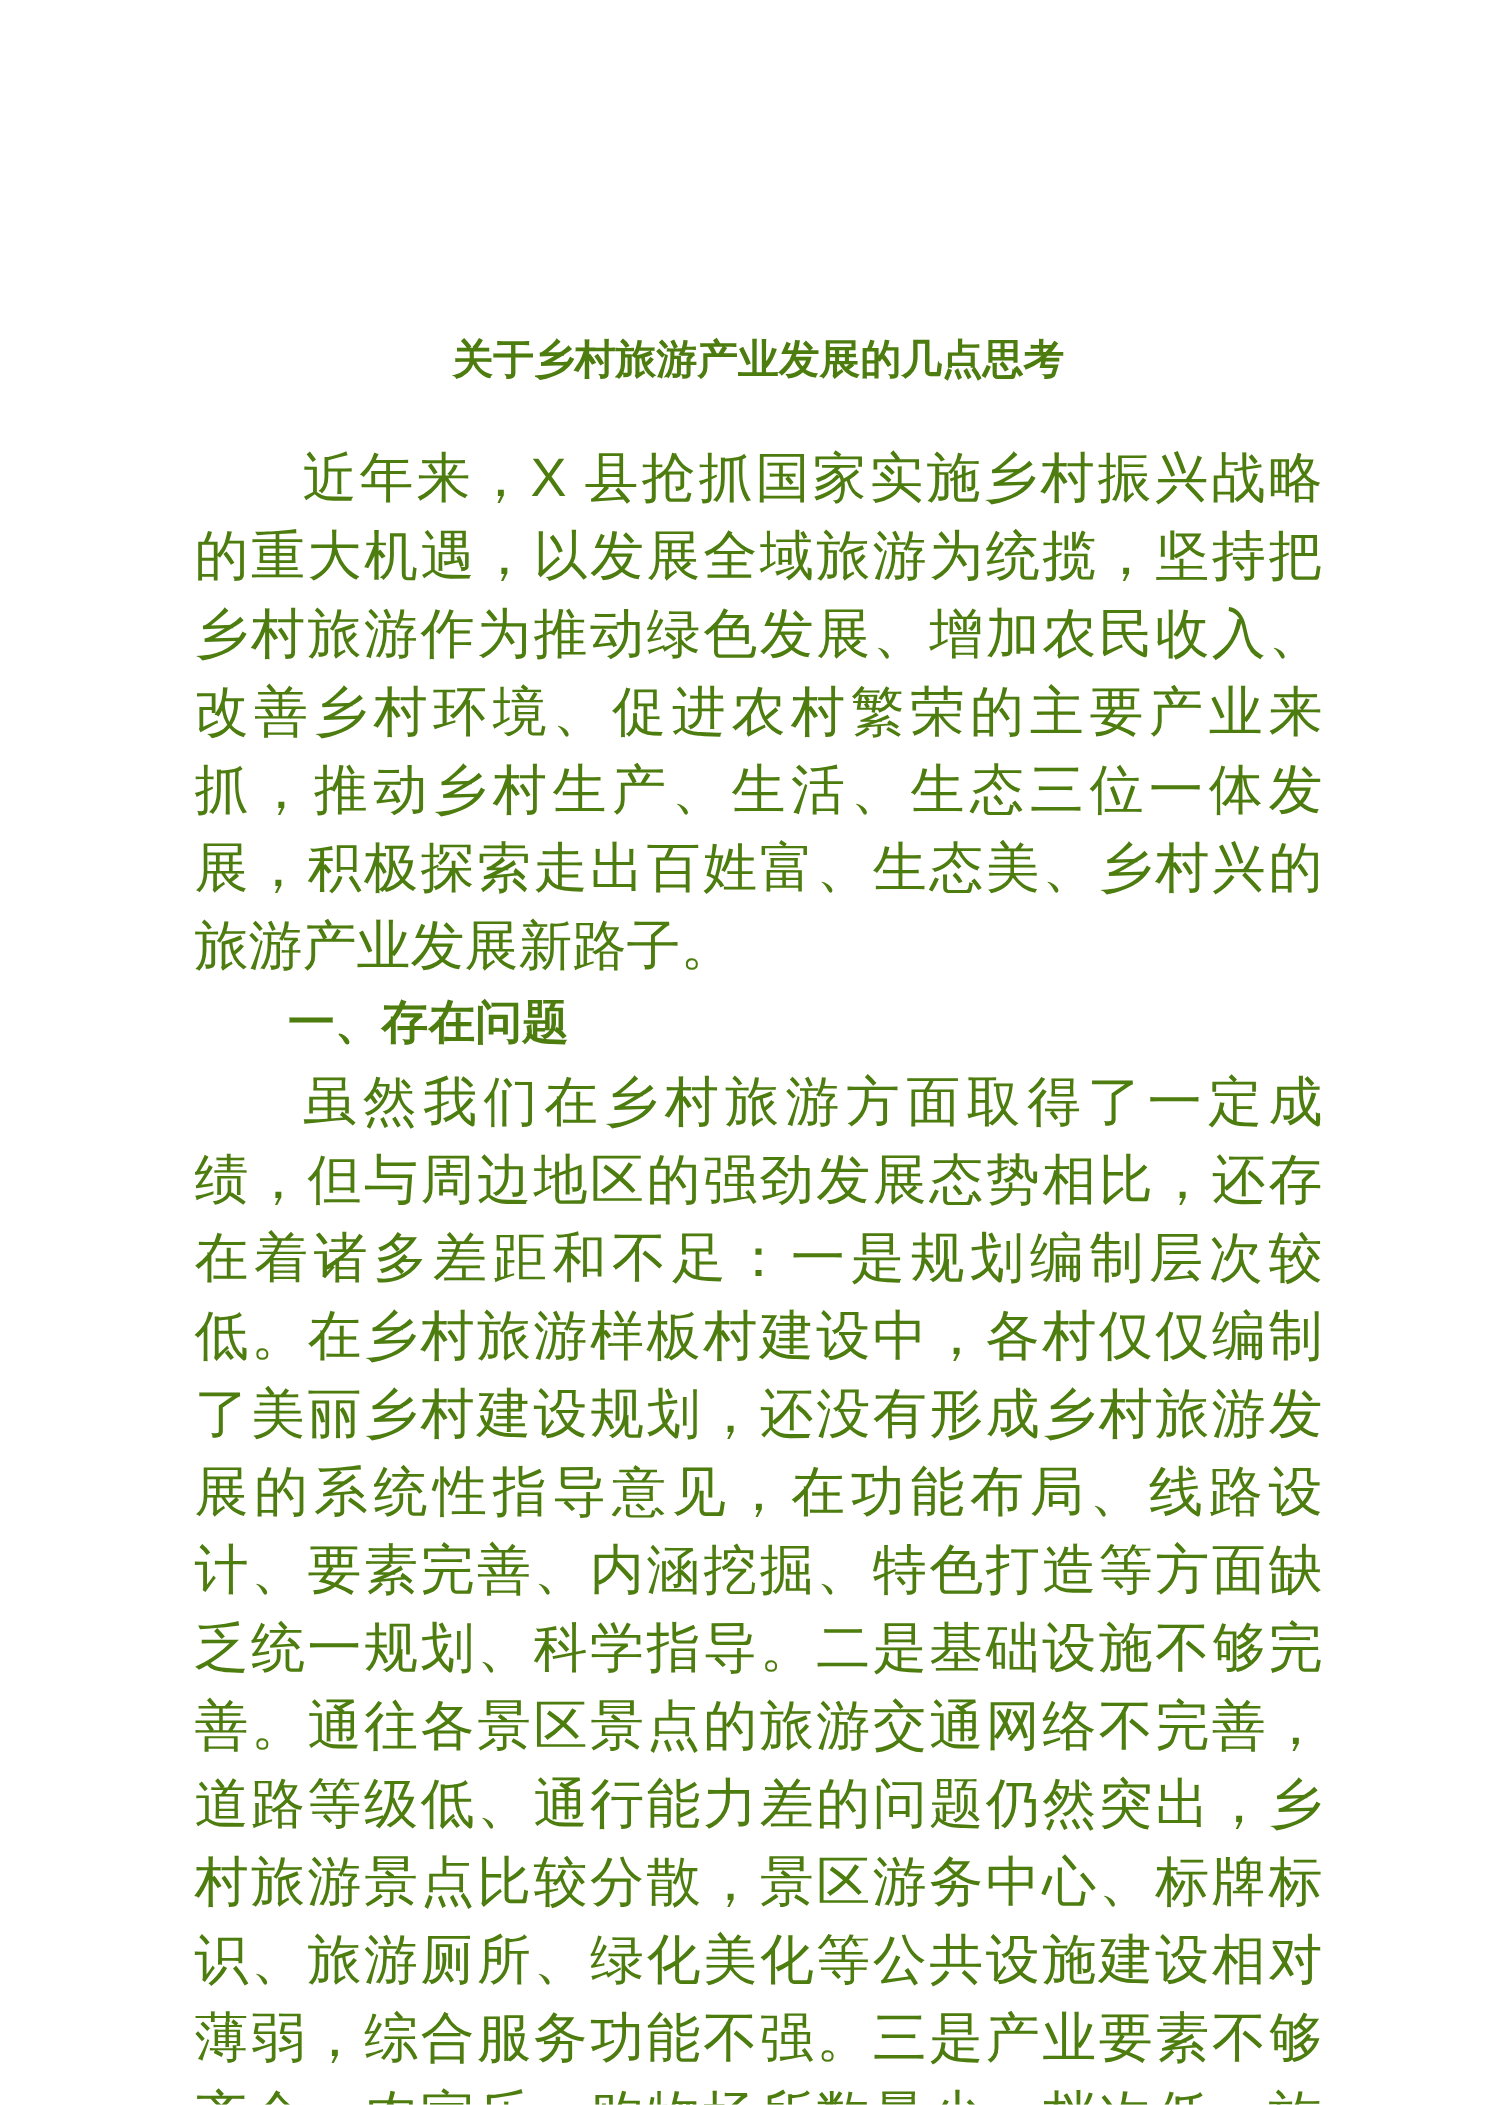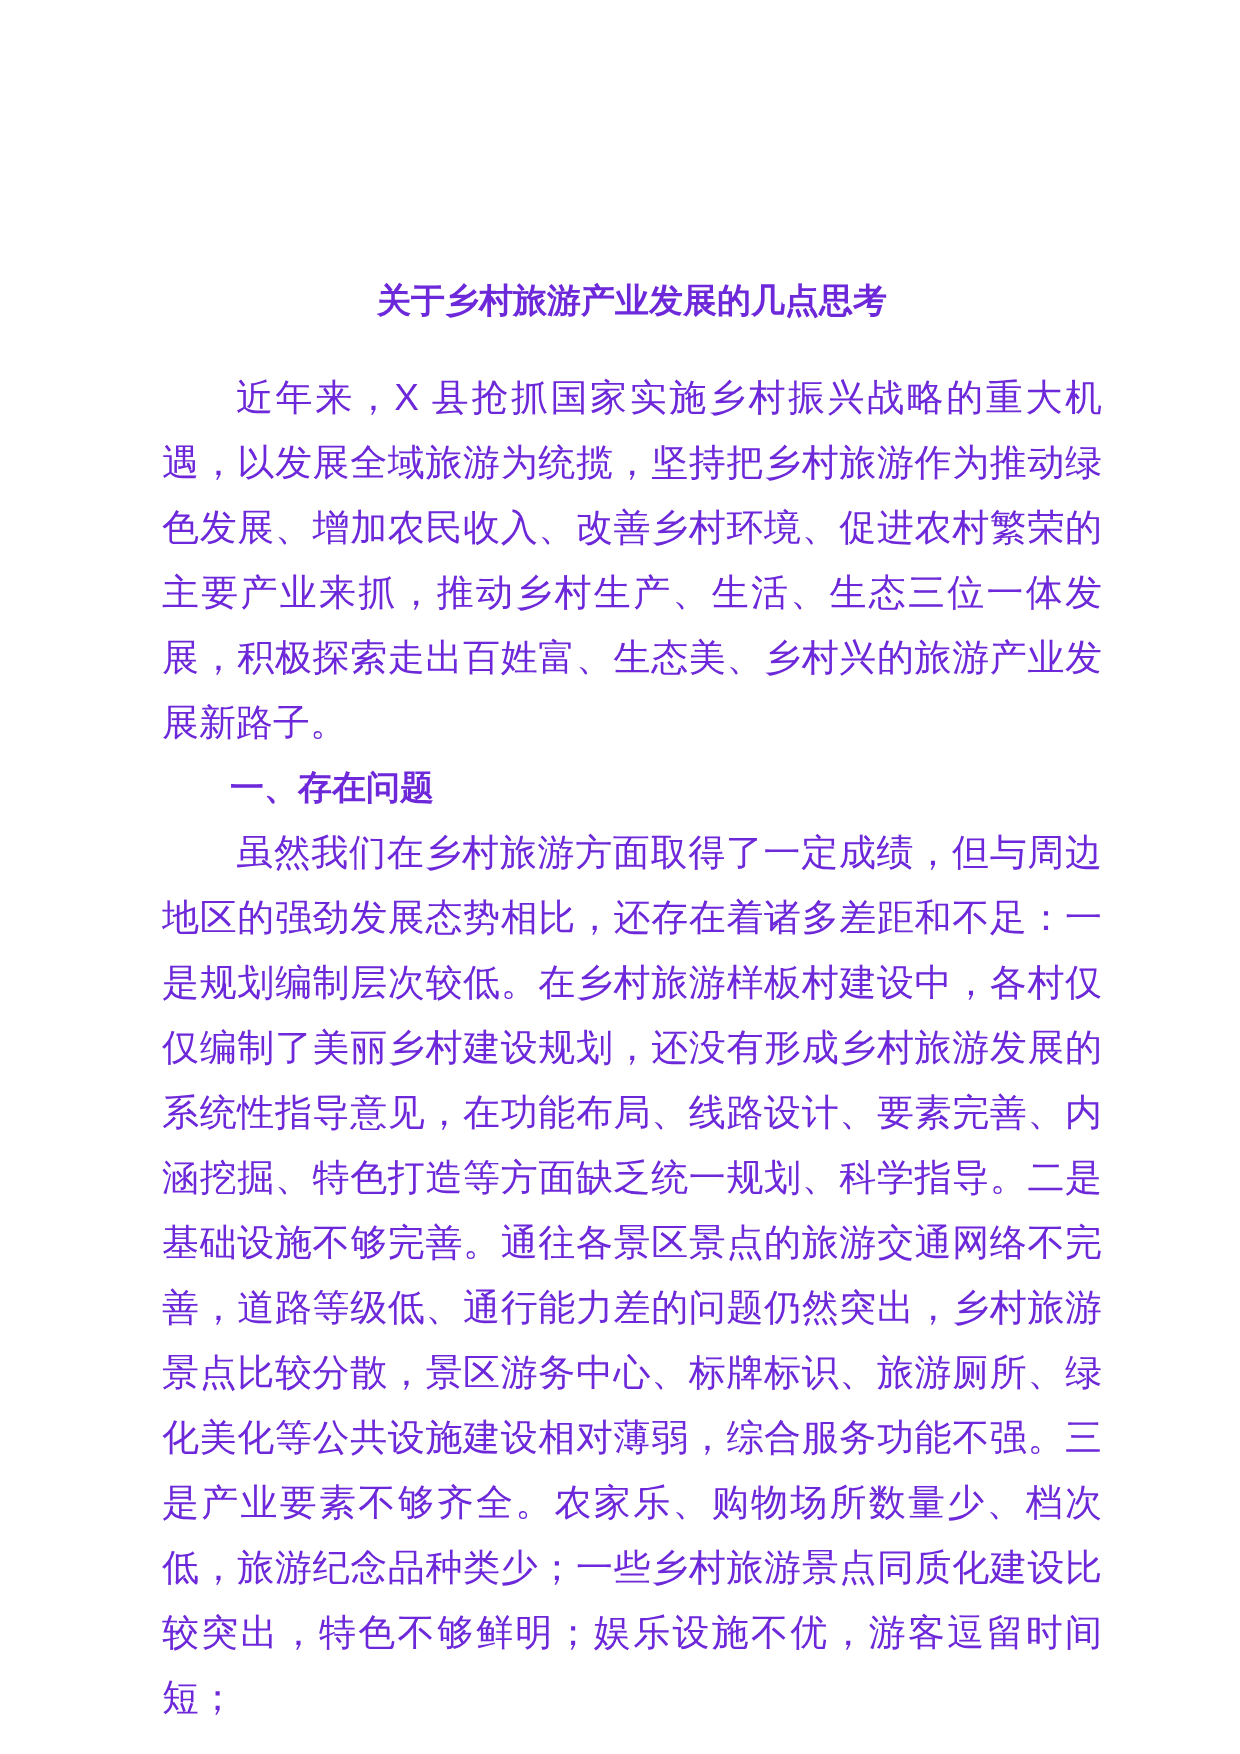--- a/index.html
+++ b/index.html
@@ -5,51 +5,51 @@
   html, body {
     margin: 0;
     padding: 0;
     background: #ffffff;
   }
   .page {
     position: relative;
     width: 1240px;
     height: 1754px;
     background: #ffffff;
-    color: #6d28d9;
+    color: #4d7c0f;
     font-family: "Liberation Sans", "DejaVu Sans", sans-serif;
     overflow: hidden;
   }
   .doc {
     position: absolute;
     left: 162px;
     top: 268px;
     width: 940px;
   }
   .title {
     margin: 0 0 32px 0;
     font-size: 34px;
     line-height: 65px;
     font-weight: 700;
     text-align: center;
     letter-spacing: 0;
   }
   .para {
     margin: 0;
-    font-size: 37px;
+    font-size: 45px;
     line-height: 65px;
     font-weight: 400;
     text-align: justify;
     text-indent: 2em;
     word-break: break-all;
     overflow-wrap: anywhere;
   }
   .heading {
     margin: 0;
-    font-size: 34px;
+    font-size: 39px;
     line-height: 65px;
     font-weight: 700;
     text-align: left;
     text-indent: 2em;
   }
   .em {
     font-weight: 400;
   }
 </style>
 </head>

